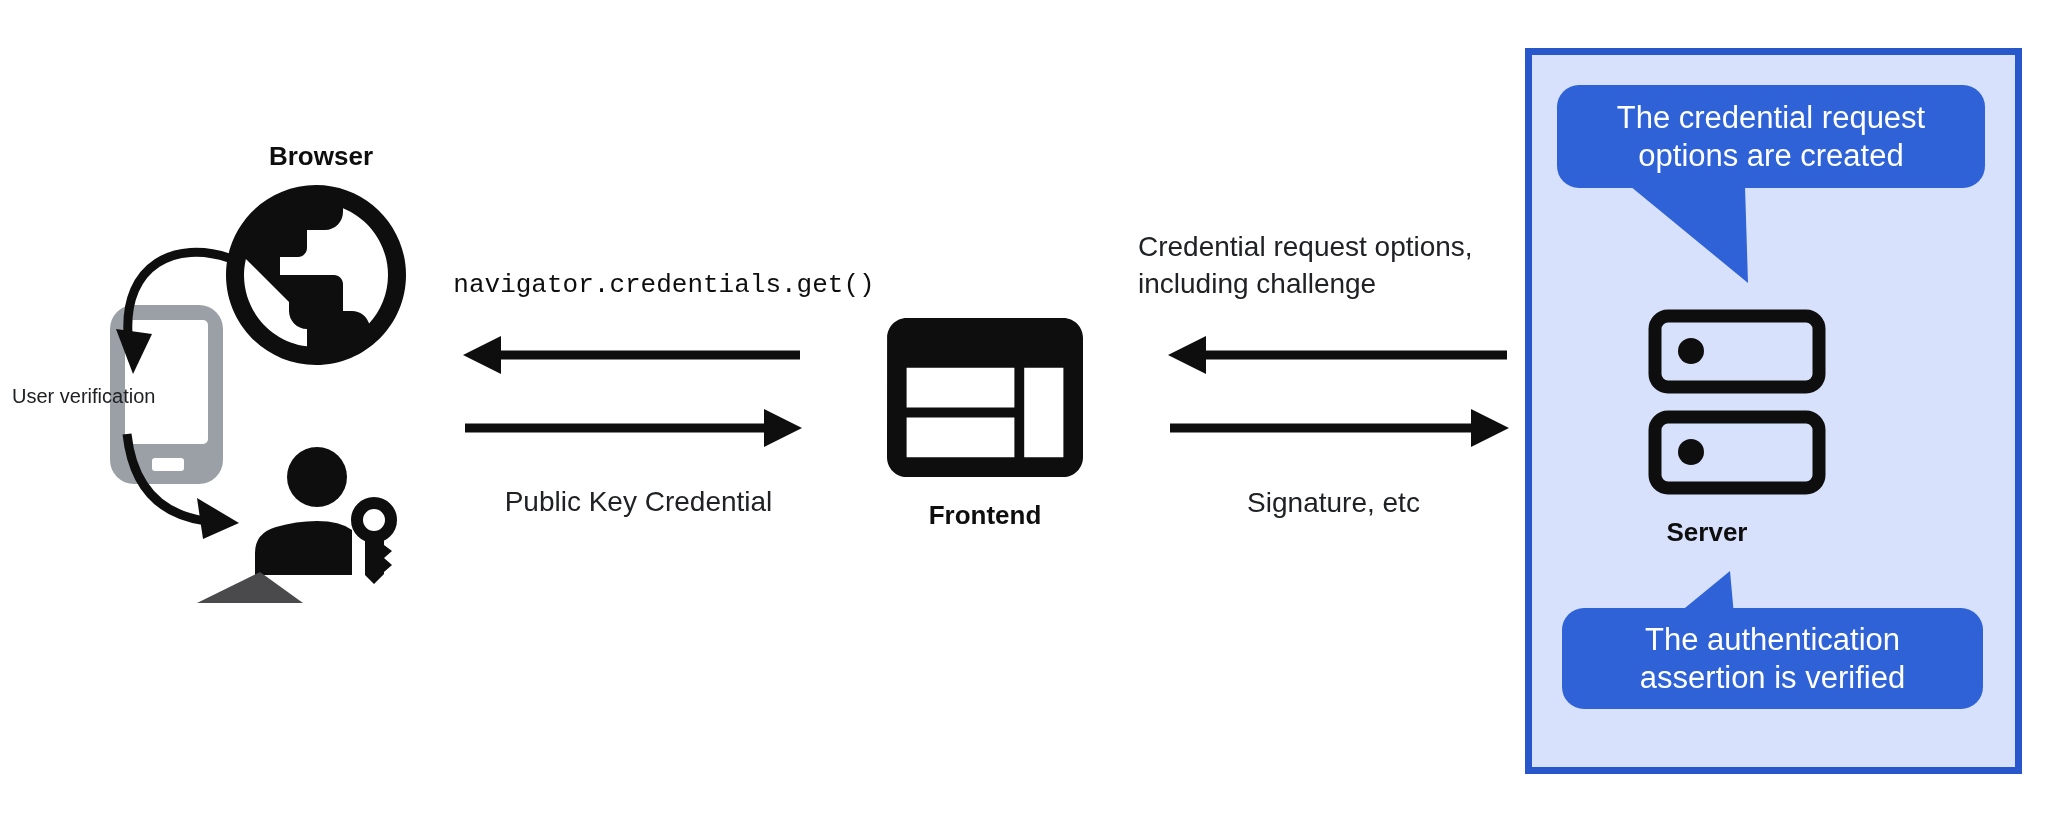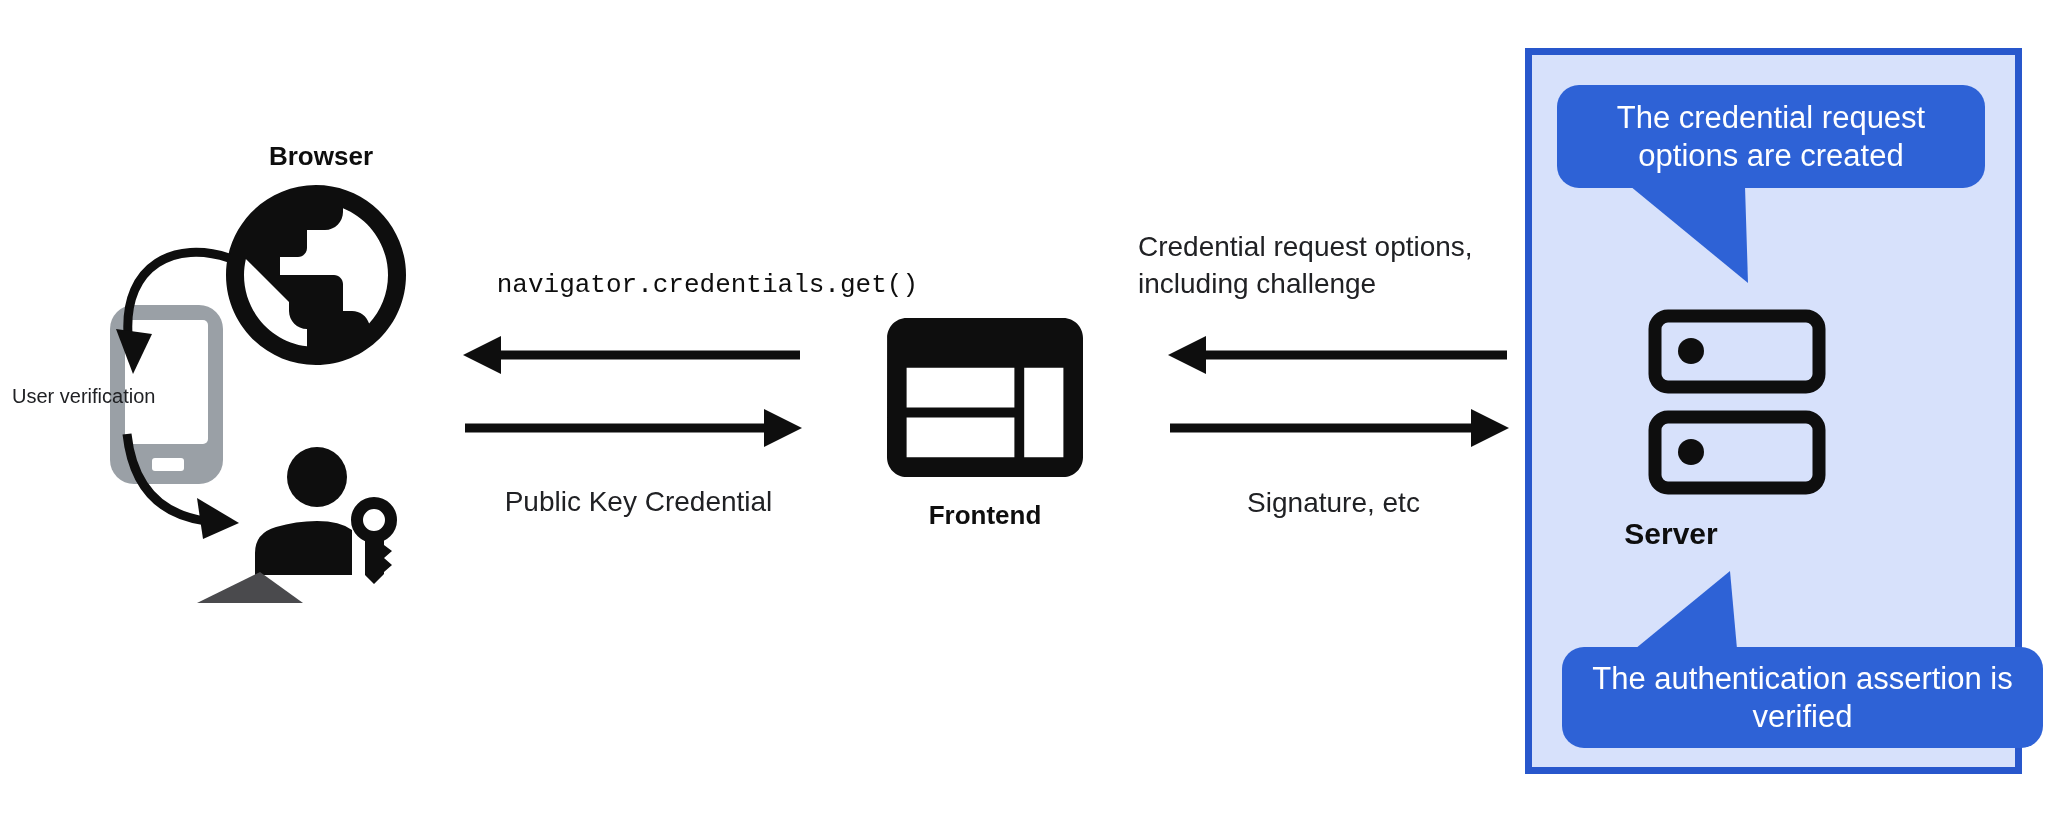--- a/index.html
+++ b/index.html
@@ -114,29 +114,29 @@
 
     <polygon class="blue-fill" points="1630,186 1745,186 1748,283"></polygon>
     <polygon class="blue-fill" points="1730,571 1635,649 1737,649"></polygon>
   </svg>
 
   <div class="lbl bold center" style="left:226px;top:141px;width:190px;font-size:26px;">Browser</div>
 
   <div class="lbl" style="left:12px;top:385px;font-size:20px;white-space:nowrap;">User verification</div>
 
 
-  <div class="lbl mono center" style="left:458px;top:270px;width:460px;text-align:right;">navigator.credentials.get()</div>
+  <div class="lbl mono center" style="left:434px;top:270px;width:460px;">navigator.credentials.get()</div>
 
   <div class="lbl center" style="left:460px;top:486px;width:357px;font-size:28px;">Public Key Credential</div>
 
   <div class="lbl bold center" style="left:887px;top:500px;width:196px;font-size:26px;">Frontend</div>
 
   <div class="lbl" style="left:1138px;top:228px;width:398px;font-size:28px;line-height:37px;">Credential request options, including challenge</div>
 
   <div class="lbl center" style="left:1165px;top:487px;width:337px;font-size:28px;">Signature, etc</div>
 
   <div class="bubble" style="left:1557px;top:85px;width:428px;height:103px;">The credential request options are created</div>
 
-  <div class="lbl bold center" style="left:1589px;top:517px;width:164px;font-size:30px;">Server</div>
+  <div class="lbl bold center" style="left:1625px;top:517px;width:164px;font-size:26px;">Server</div>
 
-  <div class="bubble" style="left:1562px;top:647px;width:481px;height:101px;">The authentication assertion is verified</div>
+  <div class="bubble" style="left:1562px;top:608px;width:421px;height:101px;">The authentication assertion is verified</div>
 
 </div>
 
 </body></html>

